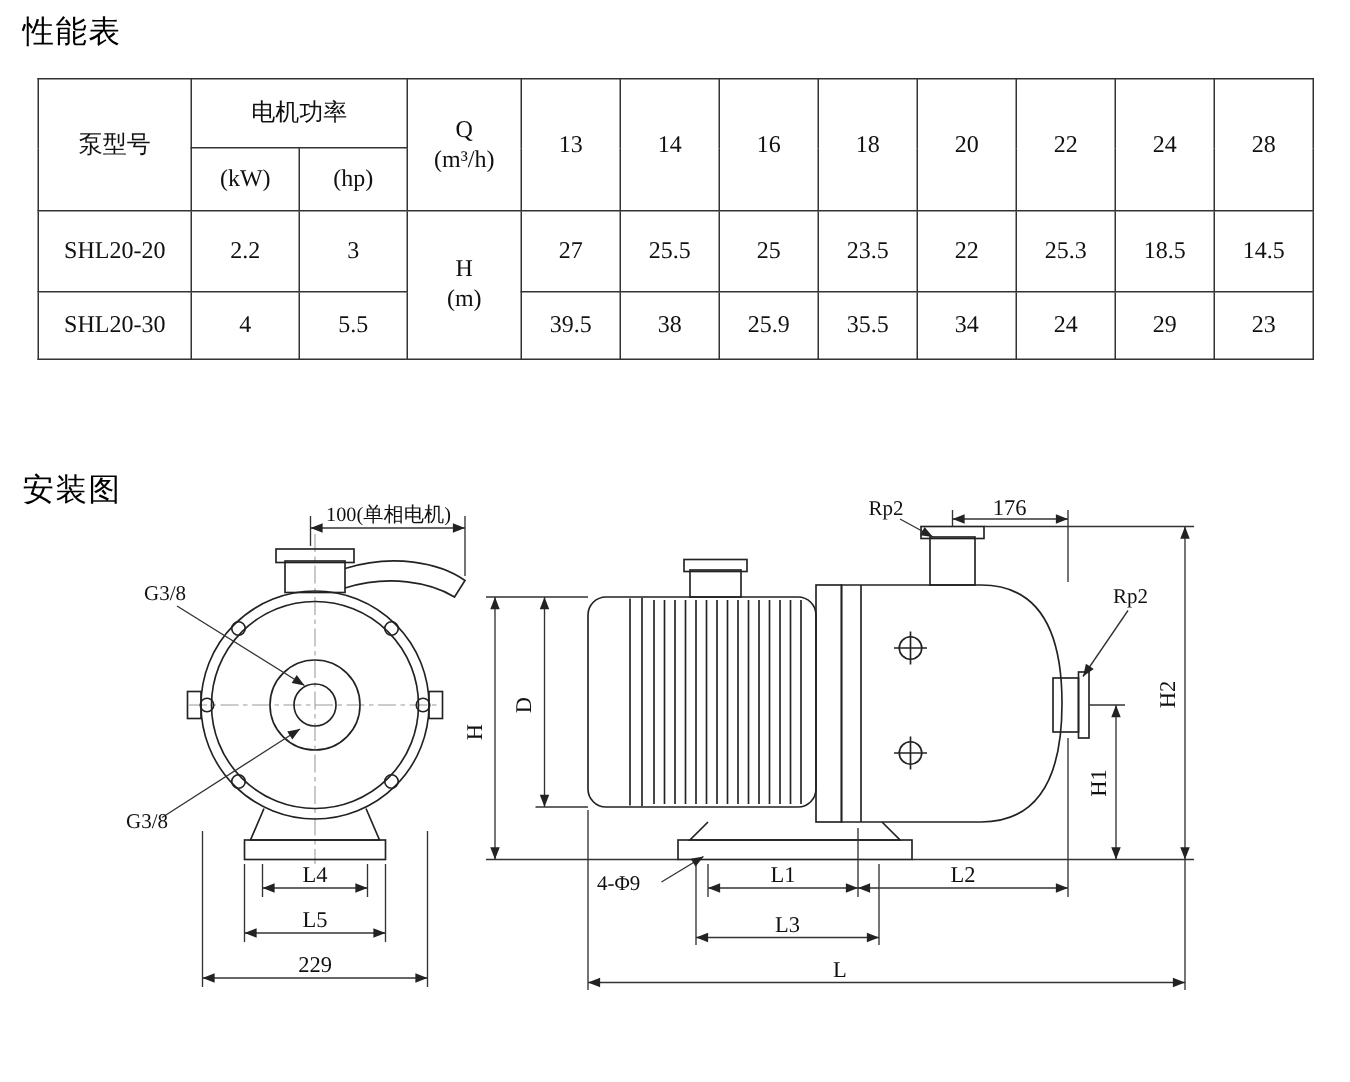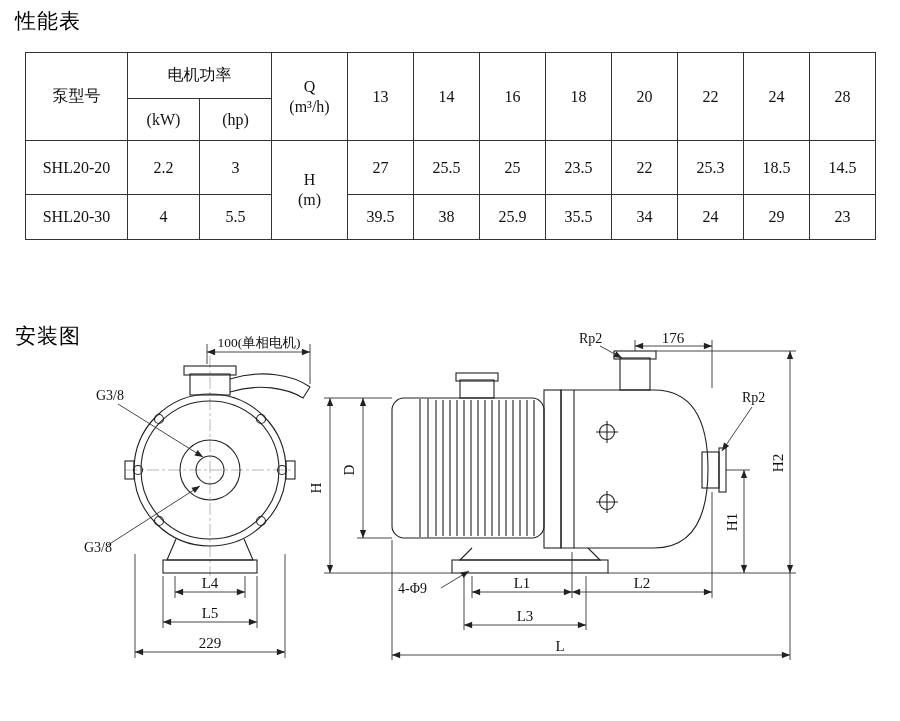--- a/index.html
+++ b/index.html
@@ -7,21 +7,21 @@
   body {
     width:900px; height:721px; position:relative; overflow:hidden;
     font-family:"Liberation Serif","DejaVu Serif",serif; color:#111;
   }
   .sec-title {
     position:absolute; left:15px;
     font-family:"Liberation Sans","DejaVu Sans",sans-serif;
     font-weight:normal; font-size:21px; color:#000; letter-spacing:1px;
   }
   #perf-title { top:7px; }
-  #install-title { top:322px; }
+  #install-title { top:312px; }
 
   table#perf {
     position:absolute; left:25px; top:52px;
     border-collapse:collapse; table-layout:fixed;
   }
   #perf td {
     border:1px solid #333; text-align:center; vertical-align:middle;
     font-size:16px; padding:0 2px; background:#fff;
   }
   #perf .two-line div { line-height:1.25; }

